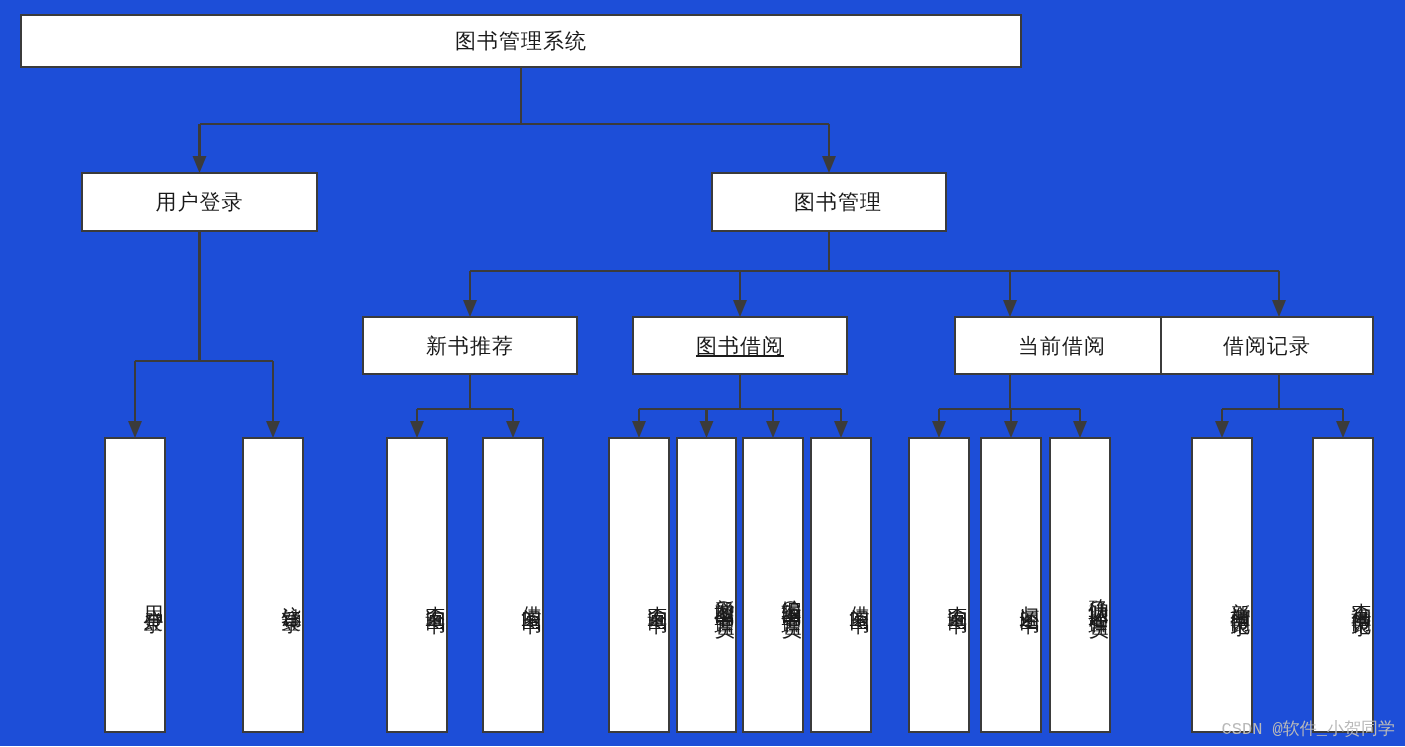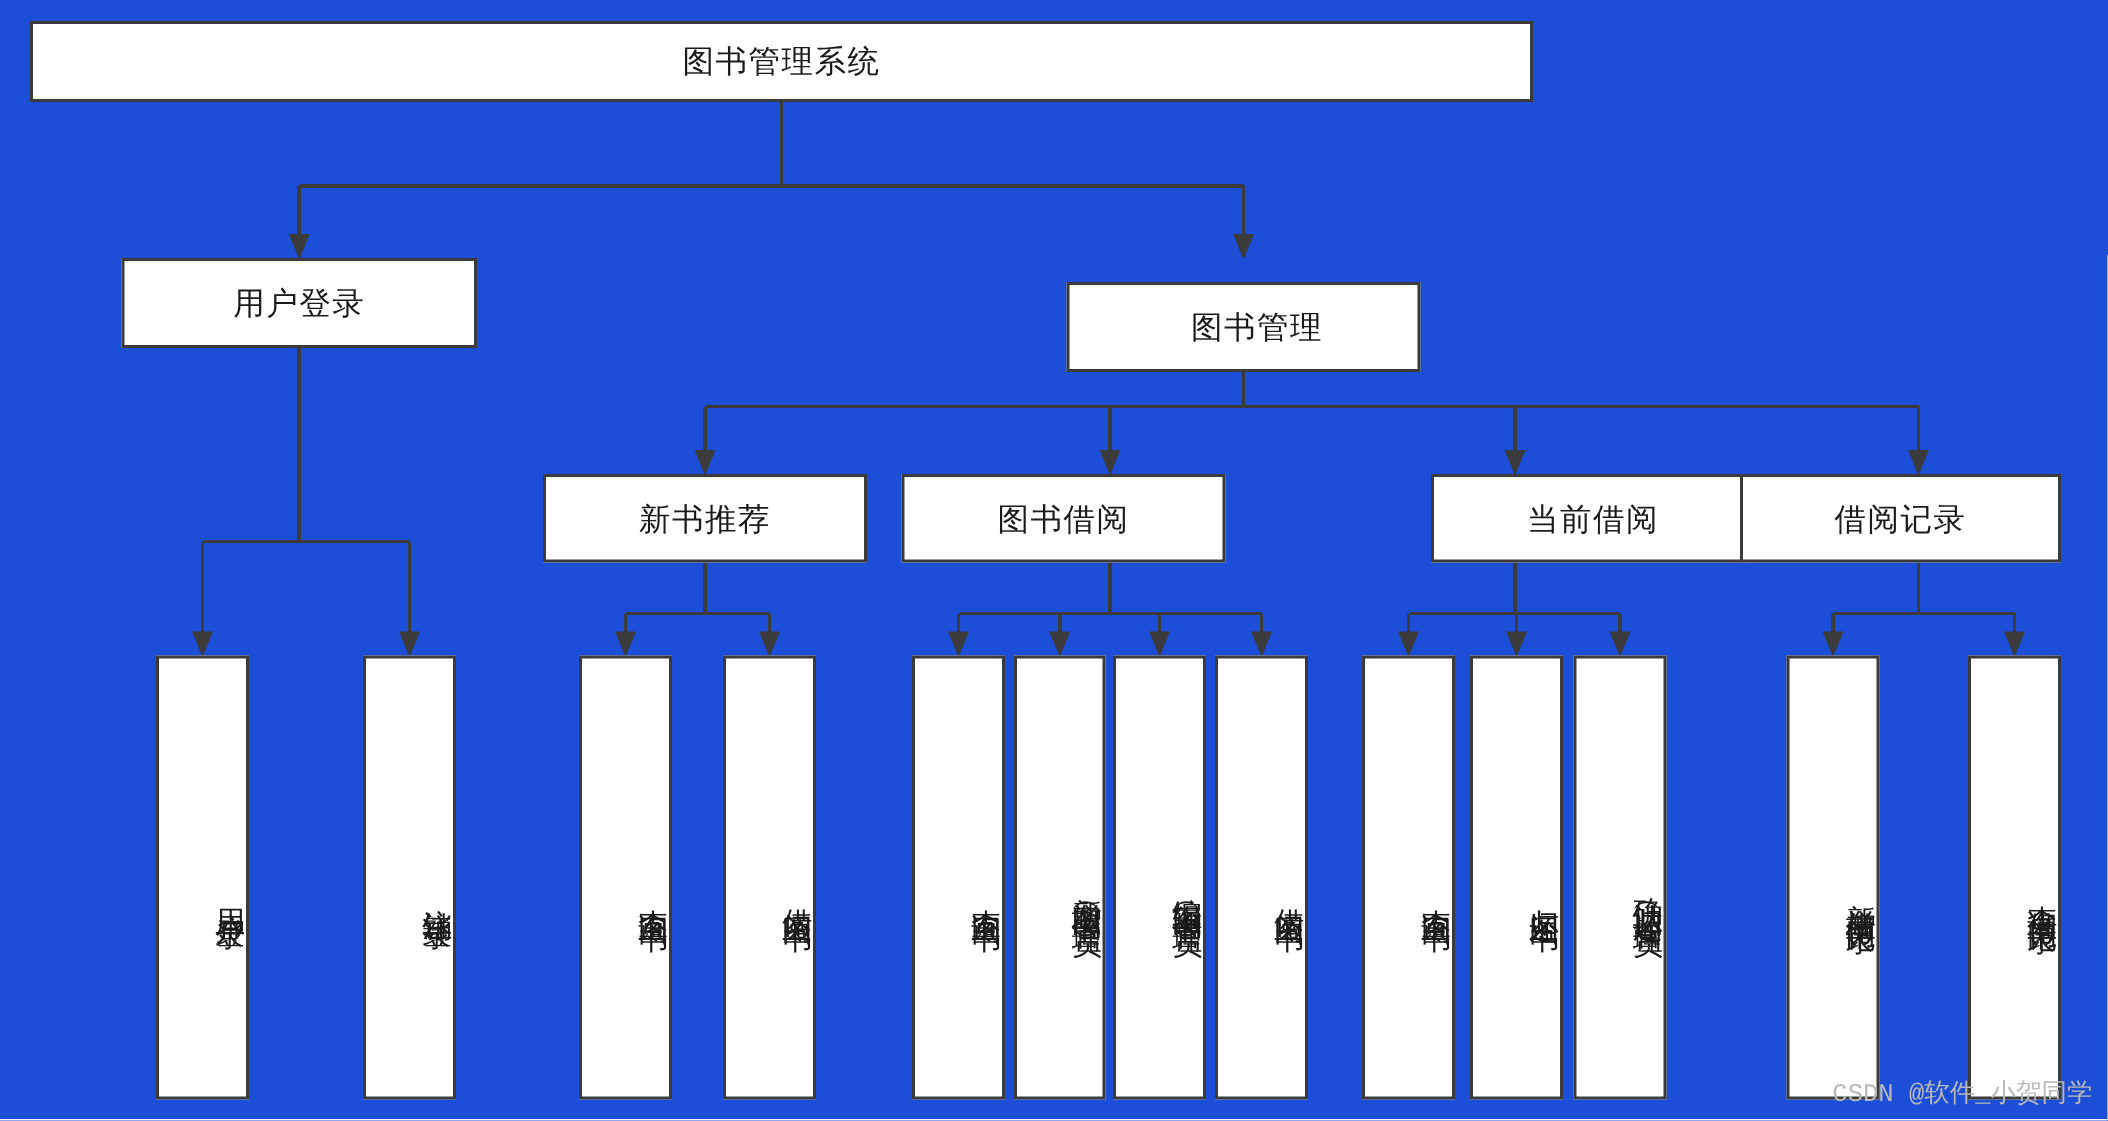--- a/index.html
+++ b/index.html
@@ -123,27 +123,27 @@
       <line x1="1343" y1="409" x2="1343" y2="421" stroke="#3b3b3b" stroke-width="2.6" shape-rendering="crispEdges"></line>
       <polygon points="1336,421 1350,421 1343,438" fill="#3b3b3b"></polygon>
     </svg>
   <div id="nodes-layer">
       <div class="node horiz" style="left: 20px; top: 14px; width: 1002px; height: 54px;">
         <span class="hlabel">图书管理系统</span>
       </div>
       <div class="node horiz" style="left: 81px; top: 172px; width: 237px; height: 60px;">
         <span class="hlabel">用户登录</span>
       </div>
-      <div class="node horiz" style="left: 711px; top: 188px; width: 236px; height: 60px; padding-left: 18px;">
+      <div class="node horiz" style="left: 711px; top: 172px; width: 236px; height: 60px; padding-left: 18px;">
         <span class="hlabel">图书管理</span>
       </div>
       <div class="node horiz" style="left: 362px; top: 316px; width: 216px; height: 59px; text-align: right;">
         <span class="hlabel">新书推荐</span>
       </div>
-      <div class="node horiz" style="left: 601px; top: 316px; width: 216px; height: 59px;">
+      <div class="node horiz" style="left: 632px; top: 316px; width: 216px; height: 59px; text-decoration: underline;">
         <span class="hlabel">图书借阅</span>
       </div>
       <div class="node horiz" style="left: 954px; top: 316px; width: 216px; height: 59px;">
         <span class="hlabel">当前借阅</span>
       </div>
       <div class="node horiz" style="left: 1160px; top: 316px; width: 214px; height: 59px;">
         <span class="hlabel">借阅记录</span>
       </div>
       <div class="node vert" style="left: 104px; top: 437px; width: 62px; height: 296px;">
         <span class="vlabel">用户登录</span>

